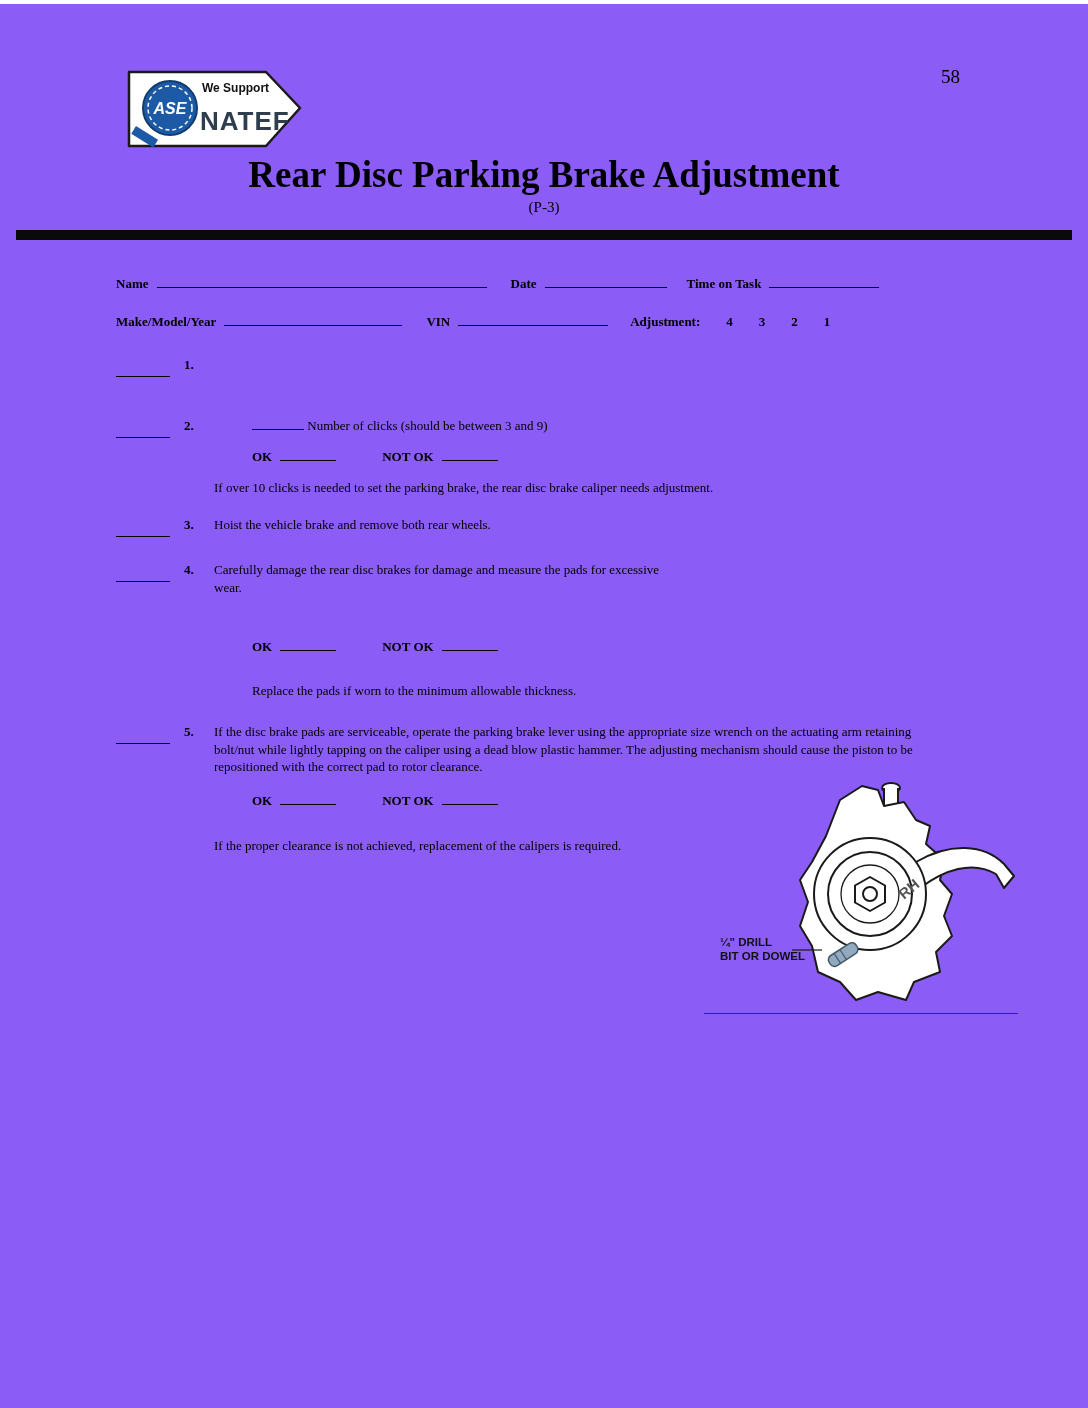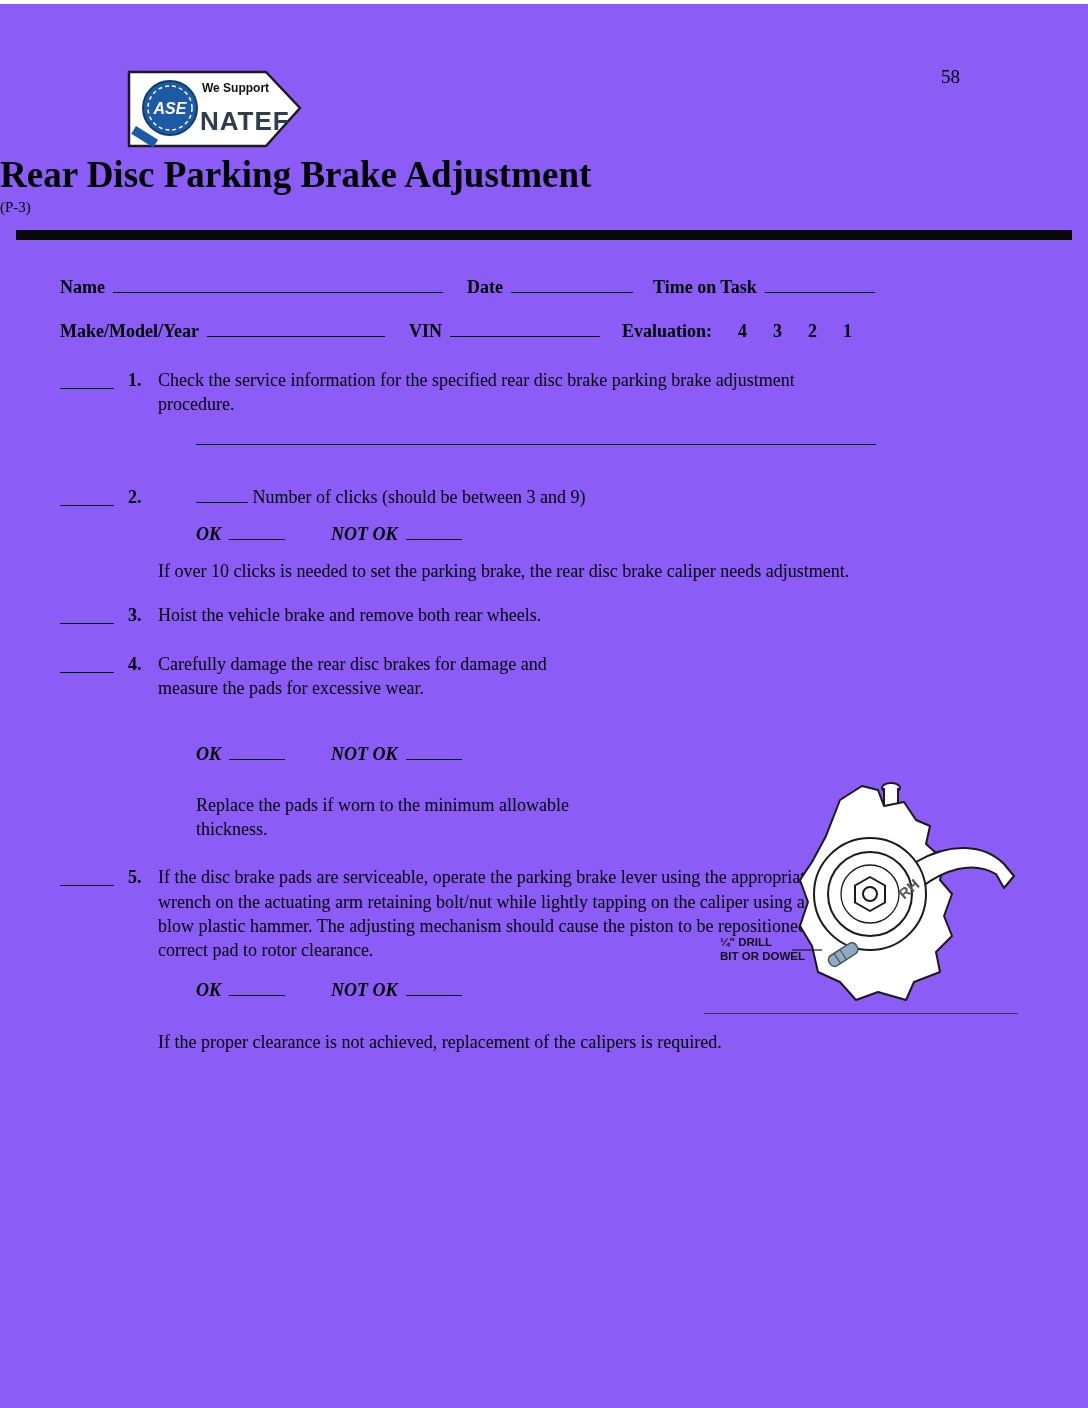--- a/index.html
+++ b/index.html
@@ -21,33 +21,33 @@
     right: 128px;
     font-size: 19px;
   }
 
   .logo {
     position: absolute;
     top: 54px;
     left: 126px;
   }
 
-  .header { text-align: left; padding-top: 150px; }
+  .header { text-align: center; padding-top: 150px; }
   .title { font-size: 37px; font-weight: bold; line-height: 1.15; }
   .meets  { font-size: 19px; line-height: 1.35; margin-top: 5px; }
   .meets .lbl { font-weight: bold; }
   .priority { font-size: 15px; line-height: 1.35; }
 
   .rule {
     margin: 13px 16px 0 16px;
     height: 10px;
     background: #0a0a0a;
   }
 
-  .content { padding: 0 60px; font-size: 18px; }
+  .content { padding: 0 116px; font-size: 13px; }
 
   .form-row {
     display: block;
     white-space: nowrap;
     margin-top: 22px;
   }
   .fr1 { margin-top: 36px; }
   .flabel { font-weight: bold; }
   .ml20 { margin-left: 20px; }
   .ml22 { margin-left: 22px; }
@@ -96,21 +96,21 @@
   .answer-line {
     margin: 26px 0 0 38px;
     width: 680px;
     border-bottom: 1.4px solid #000;
     height: 2px;
   }
 
   .clicks-line { margin-left: 38px; }
   .ok-line { margin: 13px 0 0 38px; white-space: nowrap; }
   .okgap { margin-top: 42px; }
-  .oklbl { font-weight: bold; font-style: italic; }
+  .oklbl { font-weight: bold; }
   .notok { margin-left: 46px; }
 
   .note { margin-top: 13px; line-height: 1.35; max-width: 736px; }
   .note-ind { margin-left: 38px; margin-top: 26px; }
   .note5 { margin-top: 27px; }
   .note4gap { margin-top: 26px; }
 
   .figure {
     position: absolute;
     top: 770px;
@@ -152,31 +152,27 @@
 
   <div class="rule"></div>
 
   <div class="content">
 
     <div class="form-row fr1">
       <span class="flabel">Name</span><span class="bl w330"></span><span class="flabel ml24">Date</span><span class="bl w122"></span><span class="flabel ml20">Time on Task</span><span class="bl w110"></span>
     </div>
 
     <div class="form-row">
-      <span class="flabel">Make/Model/Year</span><span class="bl w180"></span><span class="flabel ml24">VIN</span><span class="bl w150"></span><span class="flabel ml22">Evaluation:</span><span class="eval-num">4</span><span class="eval-num">3</span><span class="eval-num">2</span><span class="eval-num">1</span>
+      <span class="flabel">Make/Model/Year</span><span class="bl w180"></span><span class="flabel ml24">VIN</span><span class="bl w150"></span><span class="flabel ml22">Adjustment:</span><span class="eval-num">4</span><span class="eval-num">3</span><span class="eval-num">2</span><span class="eval-num">1</span>
     </div>
 
 
     <div class="step mt26">
       <span class="preblank"></span>
       <span class="num">1.</span>
-      <div class="body bw-default">
-        <div>Check the service information for the specified rear disc brake parking brake adjustment procedure.</div>
-        <div class="answer-line"></div>
-      </div>
     </div>
 
     <div class="step mt40">
       <span class="preblank"></span>
       <span class="num">2.</span>
       <div class="body">
         <div class="clicks-line">
           <span class="bl w52" style="margin-left:0"></span>
           <span>Number of clicks (should be between 3 and 9)</span>
         </div>

